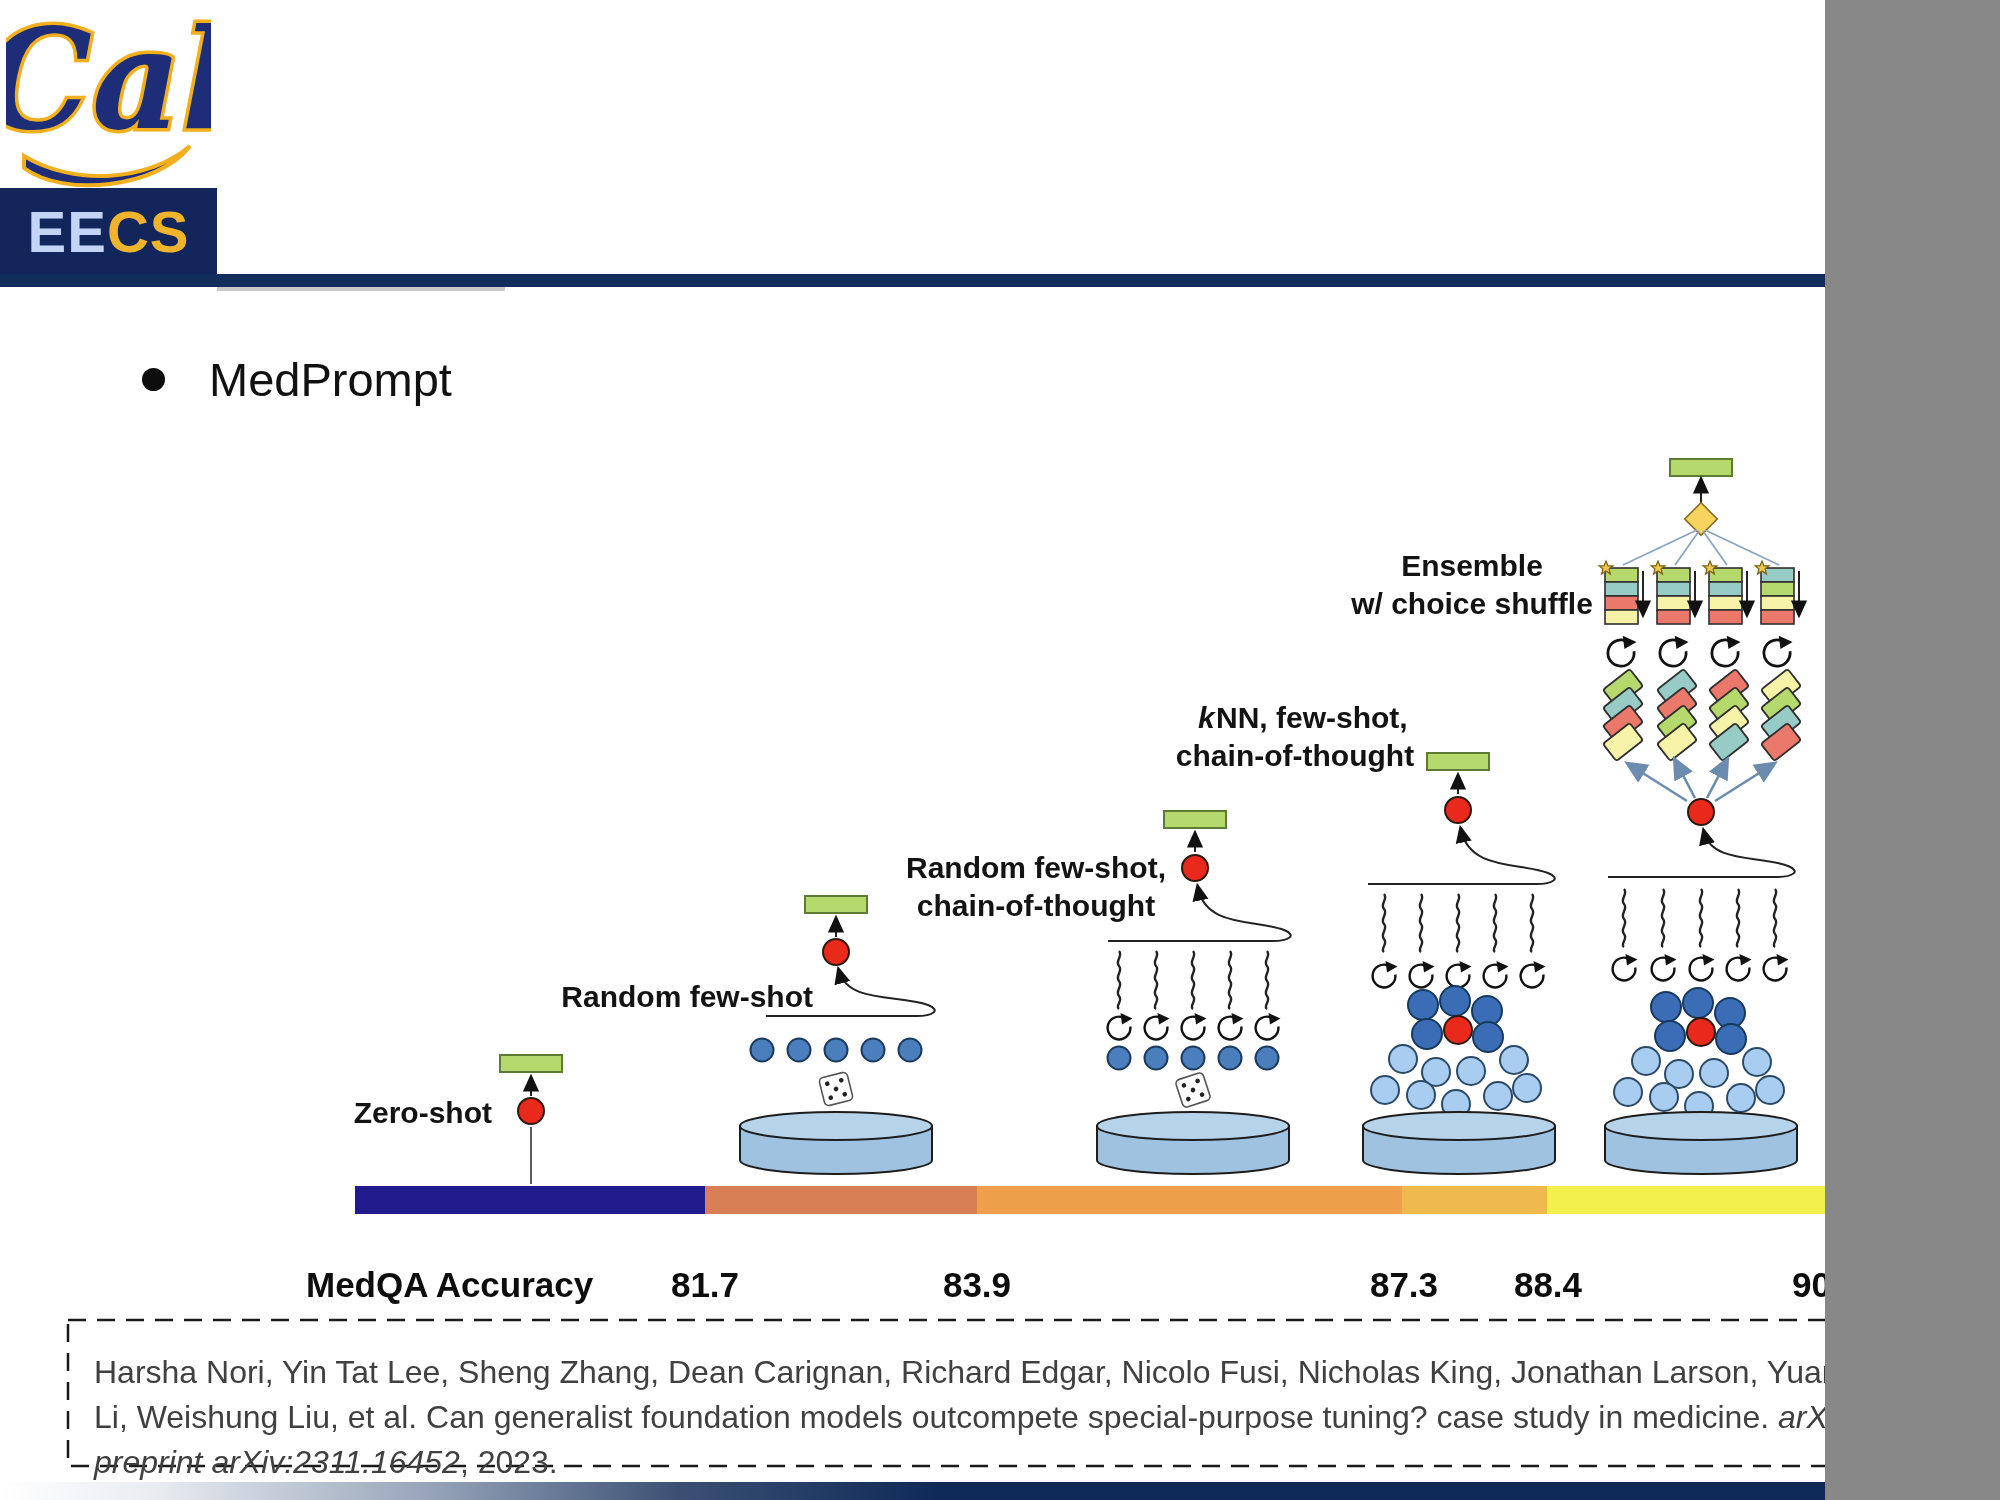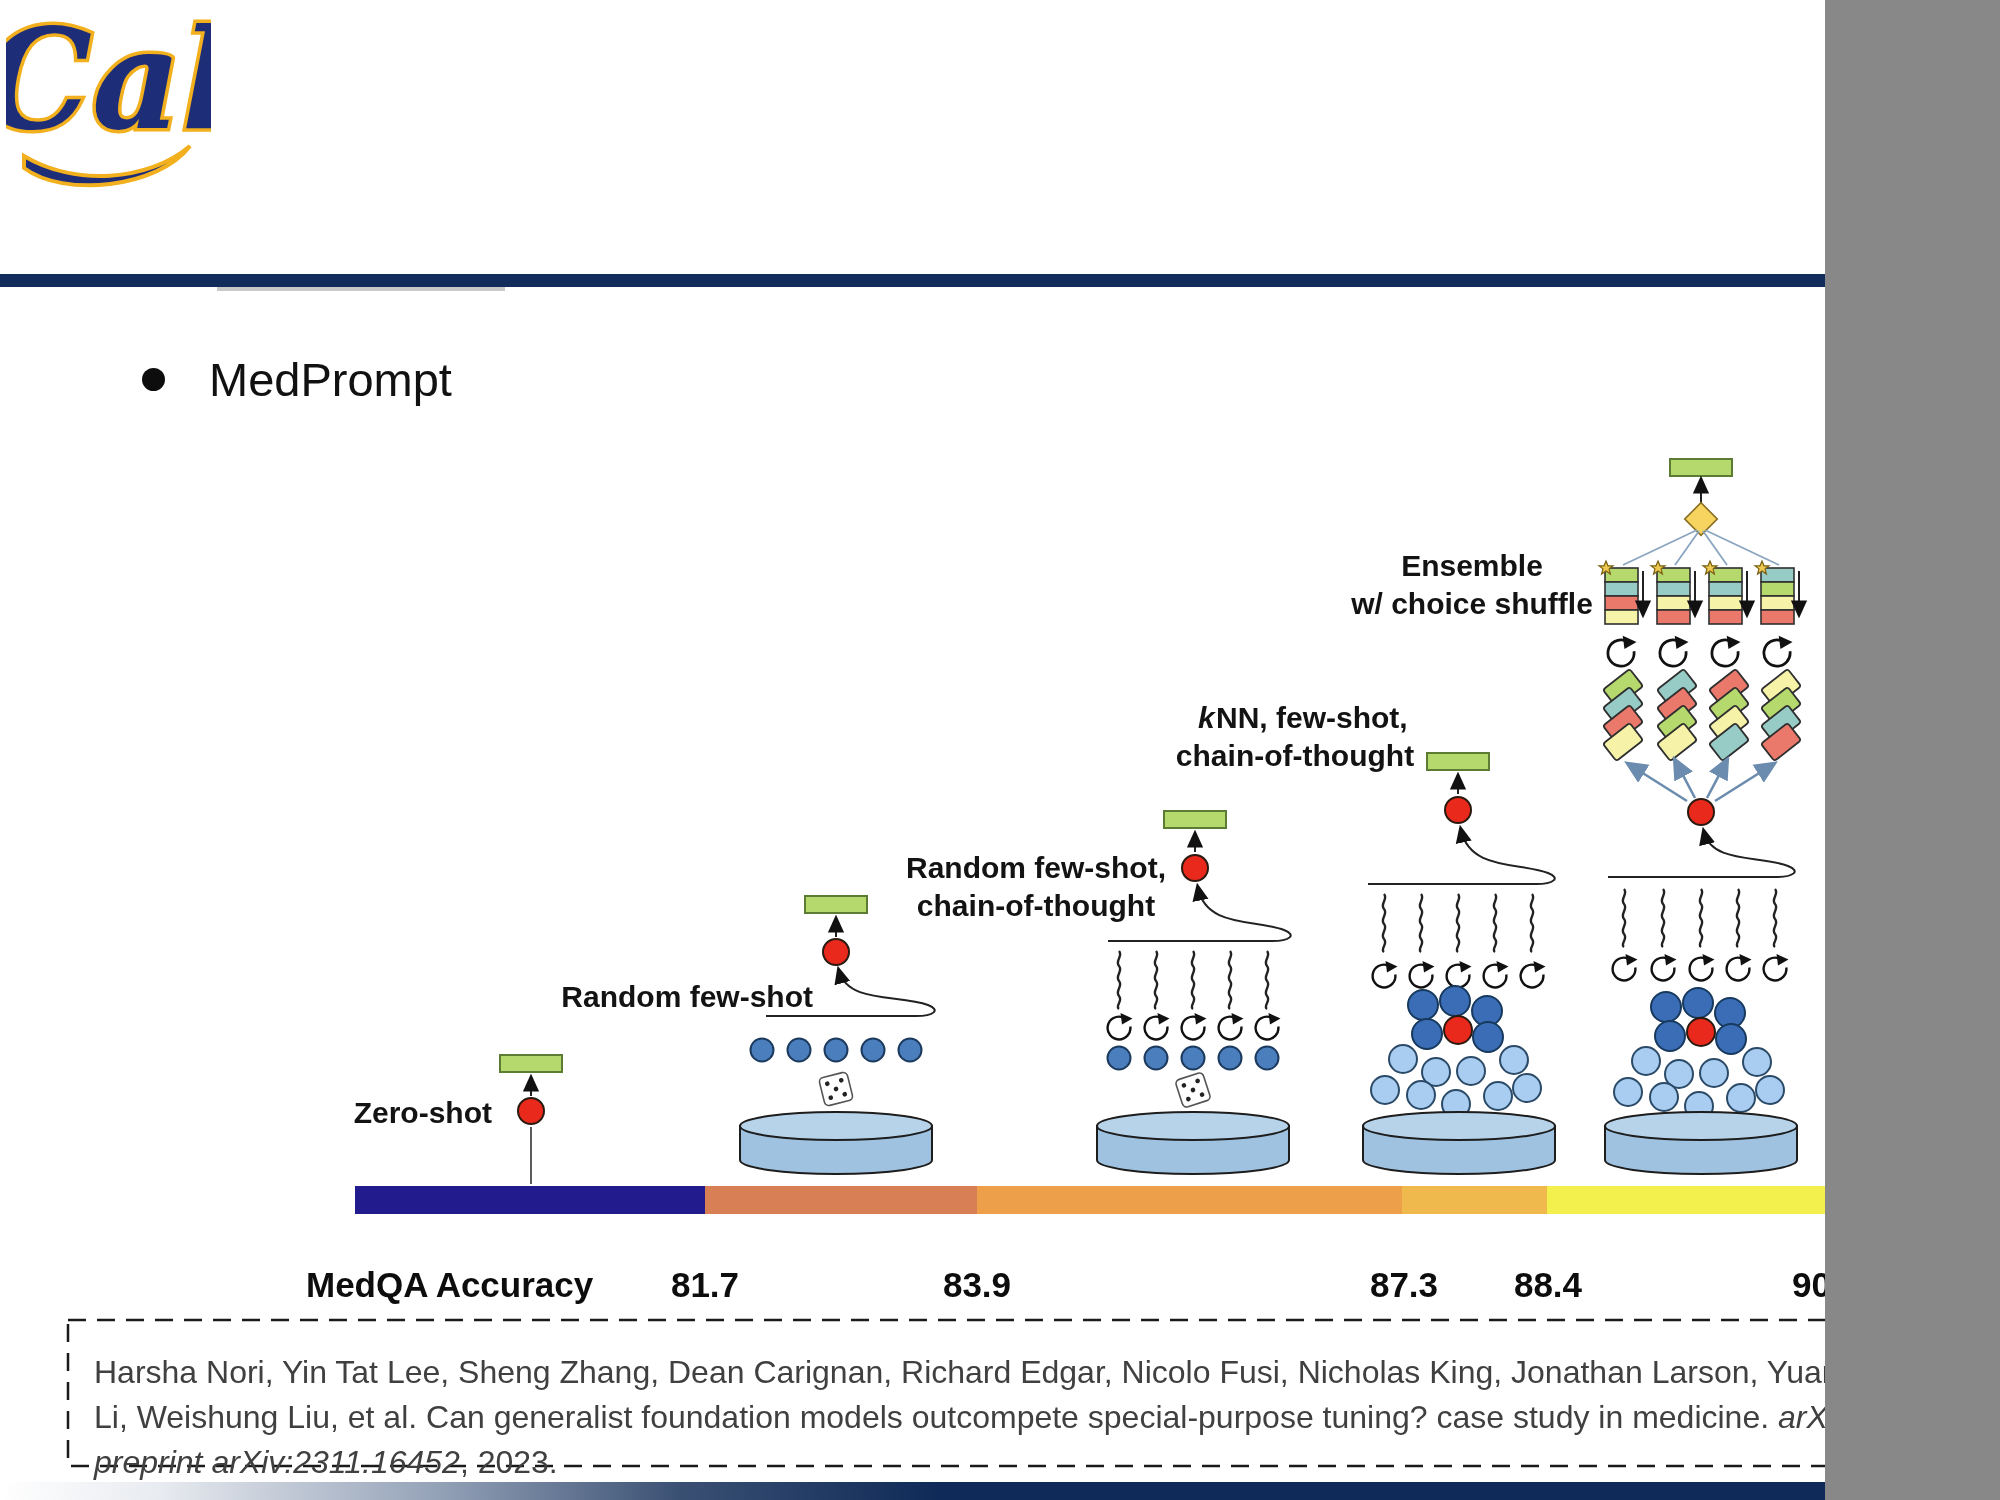--- a/index.html
+++ b/index.html
@@ -45,20 +45,24 @@
 </head>
 <body>
 
 <div class="slide">
 
   <svg class="cal-logo" viewBox="0 0 205 190">
     <path d="M18,156 C68,186 142,182 184,146 C152,188 58,198 18,168 Z" fill="#1e2d78" stroke="#f2b01e" stroke-width="4"></path>
     <text x="102" y="128" text-anchor="middle" font-family="DejaVu Serif, serif" font-style="italic" font-weight="bold" font-size="138" fill="#1e2d78" stroke="#f2b01e" stroke-width="7" paint-order="stroke">Cal</text>
   </svg>
 
+  <div class="eecs-box">
+    <span class="ee">EE</span>
+      <span class="cs">CS</span>
+  </div>
 
   <div class="header-rule"></div>
   <div class="header-rule-gray"></div>
 
 
   <div class="bullet-row">
     <div class="bullet-dot"></div>
     <div class="bullet-text">MedPrompt</div>
   </div>
 

